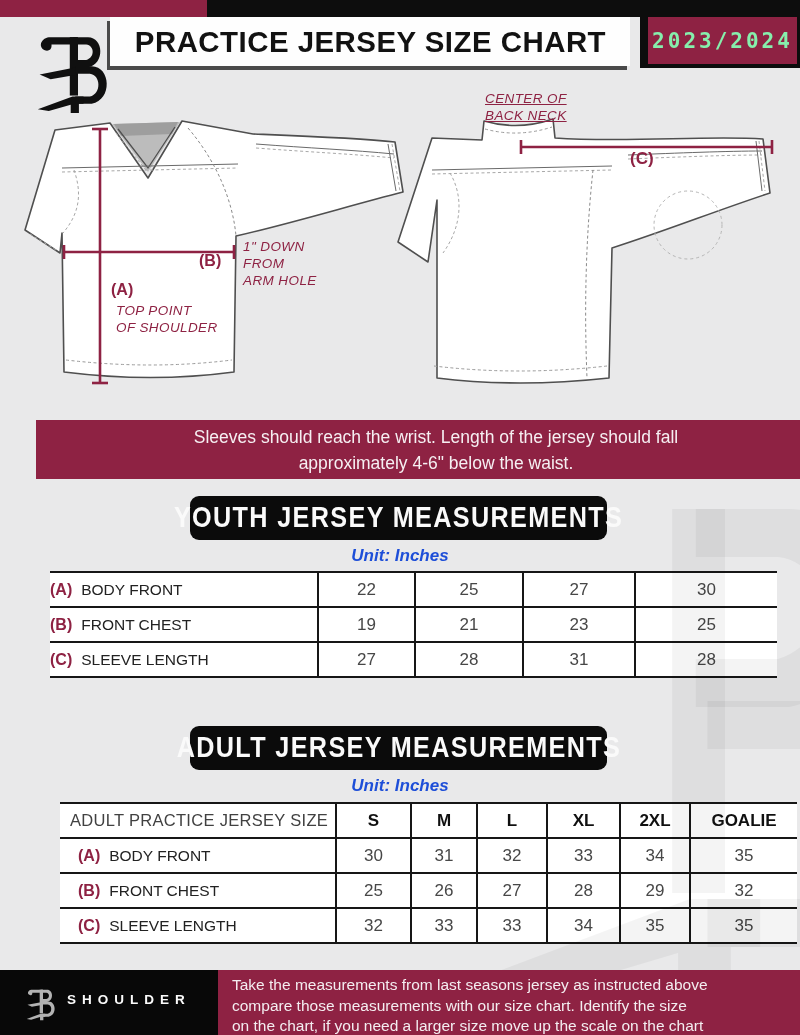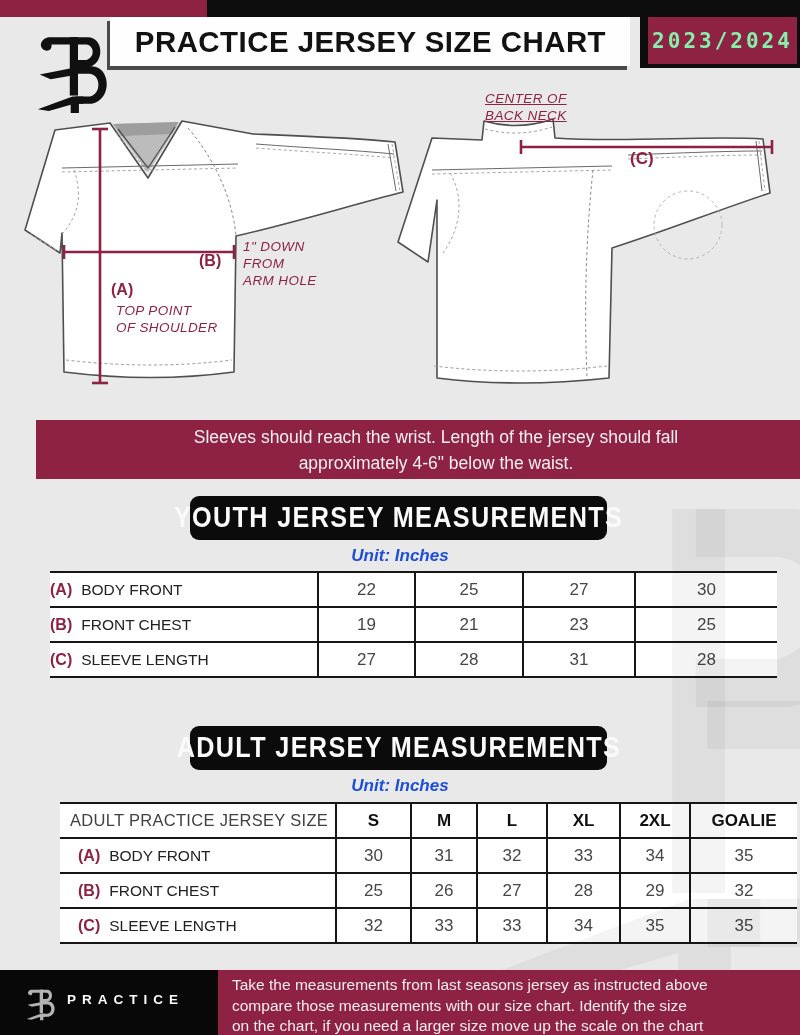--- a/index.html
+++ b/index.html
@@ -274,21 +274,21 @@
     <svg class="footer-logo" viewBox="0 0 92 100">
       <g fill="#B3B3B3">
         <path d="M14,14 C6,15 2,24 9,28 C13,30 17,28 17,24 L17,22 L45,22 L45,14 Z"></path>
         <path d="M41,14 L57,14 C74,14 76,43 57,47 L41,47 L41,39 L55,39 C65,36 64,23 55,22 L41,22 Z"></path>
         <rect x="37" y="14" width="9" height="64"></rect>
         <path d="M4,55 L44,47 L46,55 L16,60 Z"></path>
         <path d="M43,46 L61,46 C82,46 84,83 61,87 L43,87 L43,79 L59,79 C72,76 71,55 59,54 L43,54 Z"></path>
         <path d="M2,93 L40,79 L52,79 L52,87 L47,87 L47,97 L38,97 L38,88 L14,95 Z"></path>
       </g>
     </svg>
-    <div class="brand-text">PRACTICE</div>
+    <div class="brand-text">SHOULDER</div>
   </div>
   <div class="abs footer-maroon">
     <div class="footer-note">Take the measurements from last seasons jersey as instructed above
 compare those measurements  with our size chart. Identify the size
 on the chart, if you need a larger size move up the scale on the chart</div>
   </div>
 
 </div>
 
 </body></html>

